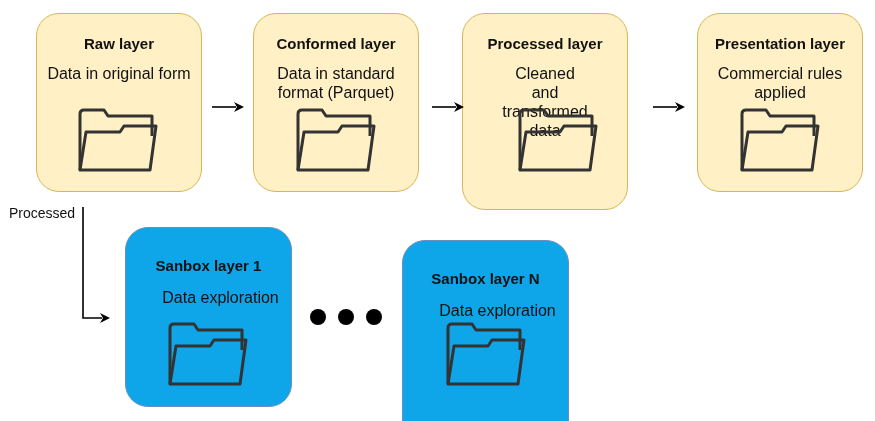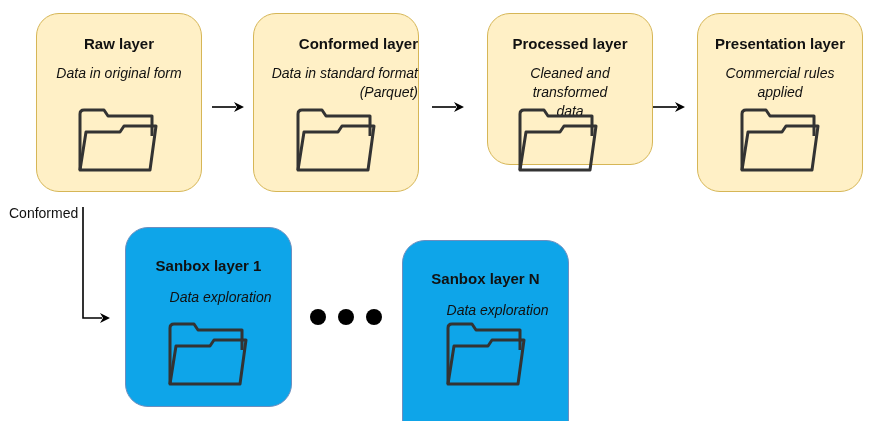--- a/index.html
+++ b/index.html
@@ -3,40 +3,40 @@
 <meta charset="utf-8">
 <style>
   html, body { margin: 0; padding: 0; background: #ffffff; }
   body { width: 875px; height: 421px; position: relative; overflow: hidden;
          font-family: "Liberation Sans", sans-serif; color: #111; }
   .box { position: absolute; box-sizing: border-box; border-radius: 23px;
          text-align: center; }
   .box.yellow { background: #fff0c6; border: 1.5px solid #d6b656; }
   .box.blue { background: #0ea5e9; border: 1.5px solid #6c8ebf; }
   .box .title { font-weight: bold; font-size: 15px; margin-top: 21px; line-height: 18px; }
-  .box .desc { font-size: 14px; line-height: 19px; margin-top: 11px; font-style: italic; }
+  .box .desc { font-size: 16px; line-height: 19px; margin-top: 11px; }
   .box.blue .title { margin-top: 29px; }
   .box.blue .desc { margin-top: 13px; padding-left: 24px; }
   .folder { position: absolute; width: 82px; height: 66px; }
   .arrow { position: absolute; }
   .dots { position: absolute; }
   .label { position: absolute; font-size: 14px; }
 </style>
 </head>
 <body>
 
 <div class="box yellow" style="left:36px;top:13px;width:166px;height:179px;">
   <div class="title">Raw layer</div>
   <div class="desc">Data in original form</div>
 </div>
-<div class="box yellow" style="left:253px;top:13px;width:166px;height:179px;text-align:right;">
+<div class="box yellow" style="left:253px;top:13px;width:166px;height:179px;">
   <div class="title">Conformed layer</div>
   <div class="desc"><span>Data in standard format (Parquet)</span></div>
 </div>
-<div class="box yellow" style="left:487px;top:13px;width:166px;height:152px;">
+<div class="box yellow" style="left:462px;top:13px;width:166px;height:197px;">
   <div class="title">Processed layer</div>
   <div class="desc" style="padding:0 38px;"><span>Cleaned and transformed data</span></div>
 </div>
 <div class="box yellow" style="left:697px;top:13px;width:166px;height:179px;">
   <div class="title">Presentation layer</div>
   <div class="desc" style="padding:0 18px;text-align:center;"><span>Commercial rules applied</span></div>
 </div>
 
 <div class="box blue" style="left:125px;top:227px;width:167px;height:180px;">
   <div class="title">Sanbox layer 1</div>
@@ -78,21 +78,21 @@
 </svg>
 <svg class="arrow" style="left:430px;top:100px;" width="36" height="14" viewBox="0 0 36 14">
   <line x1="2" y1="7" x2="26" y2="7" stroke="#000" stroke-width="1.6"></line>
   <polygon points="24,2 34,7 24,12 27,7" fill="#000"></polygon>
 </svg>
 <svg class="arrow" style="left:651px;top:100px;" width="36" height="14" viewBox="0 0 36 14">
   <line x1="2" y1="7" x2="26" y2="7" stroke="#000" stroke-width="1.6"></line>
   <polygon points="24,2 34,7 24,12 27,7" fill="#000"></polygon>
 </svg>
 
-<div class="label" style="left:9px;top:205px;">Conformed</div>
+<div class="label" style="left:9px;top:205px;">Processed</div>
 <svg class="arrow" style="left:78px;top:205px;" width="36" height="120" viewBox="0 0 36 120">
   <polyline points="5,2 5,113 24,113" fill="none" stroke="#000" stroke-width="1.6"></polyline>
   <polygon points="22,108 32,113 22,118 25,113" fill="#000"></polygon>
 </svg>
 
 <svg class="dots" style="left:305px;top:305px;" width="82" height="24" viewBox="0 0 82 24">
   <circle cx="13" cy="12" r="8" fill="#000"></circle>
   <circle cx="41" cy="12" r="8" fill="#000"></circle>
   <circle cx="69" cy="12" r="8" fill="#000"></circle>
 </svg>

